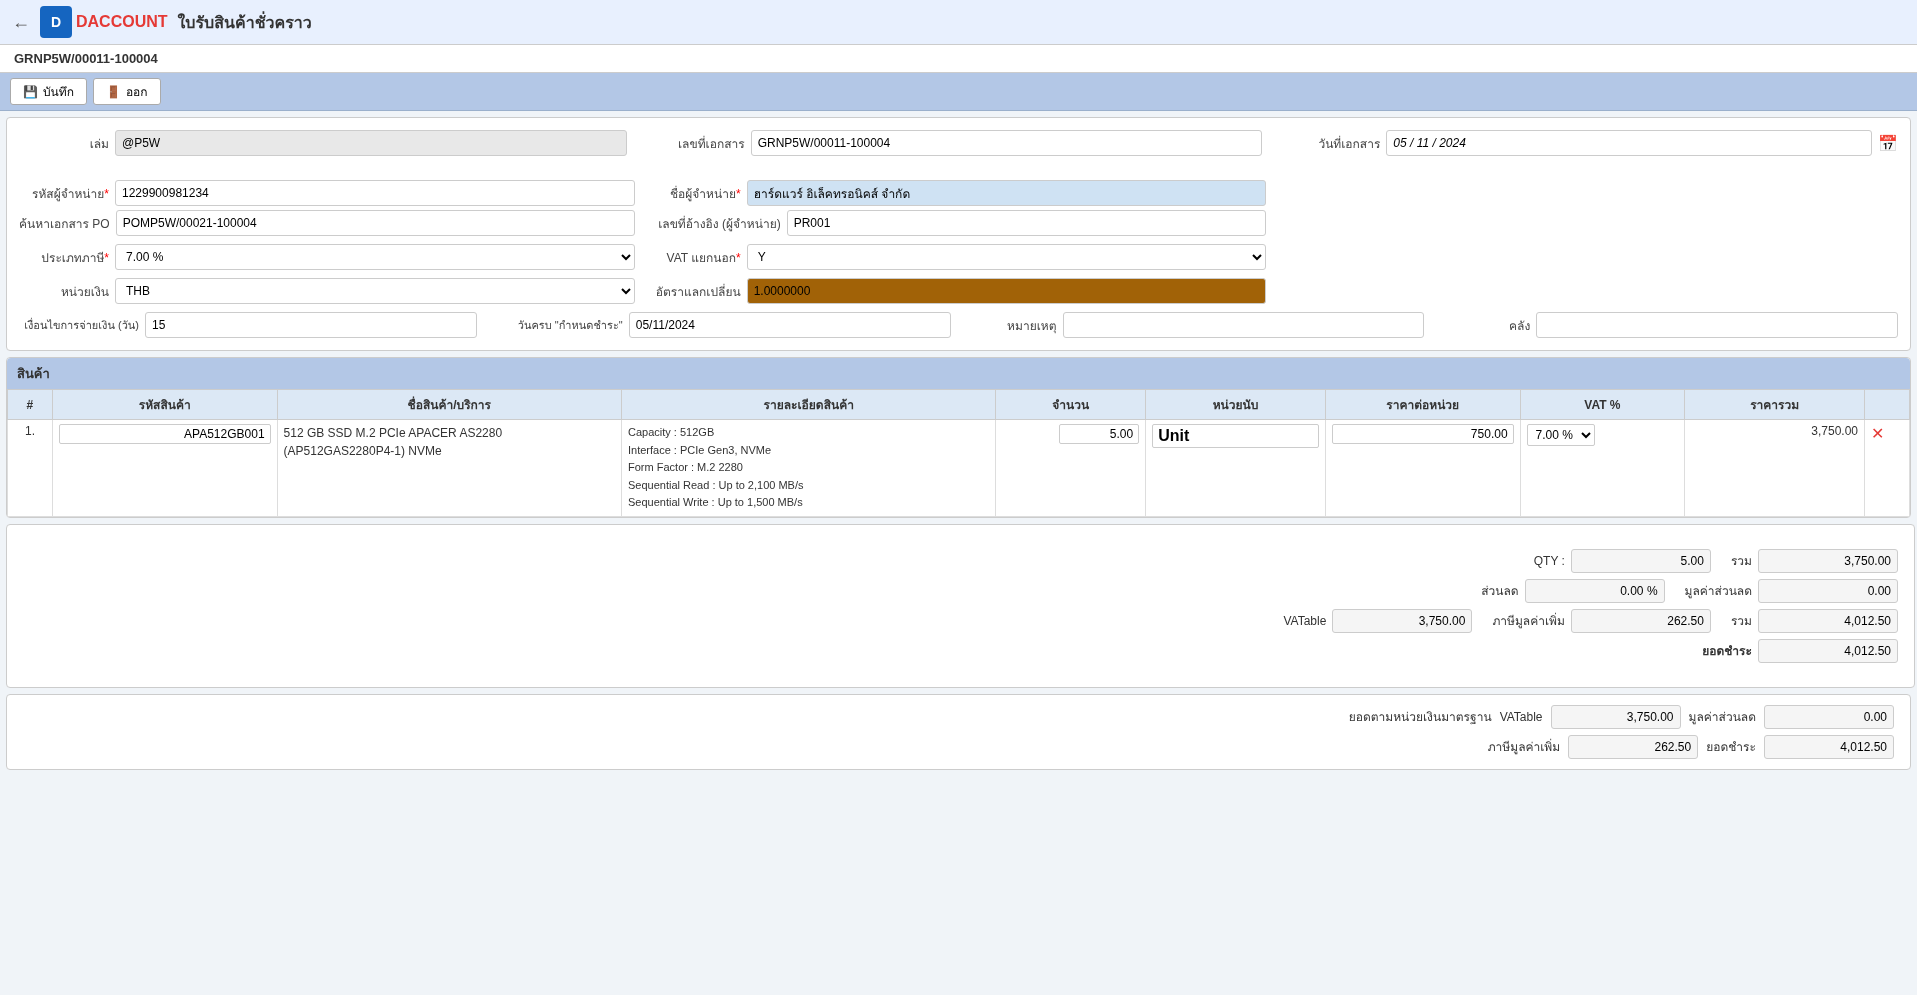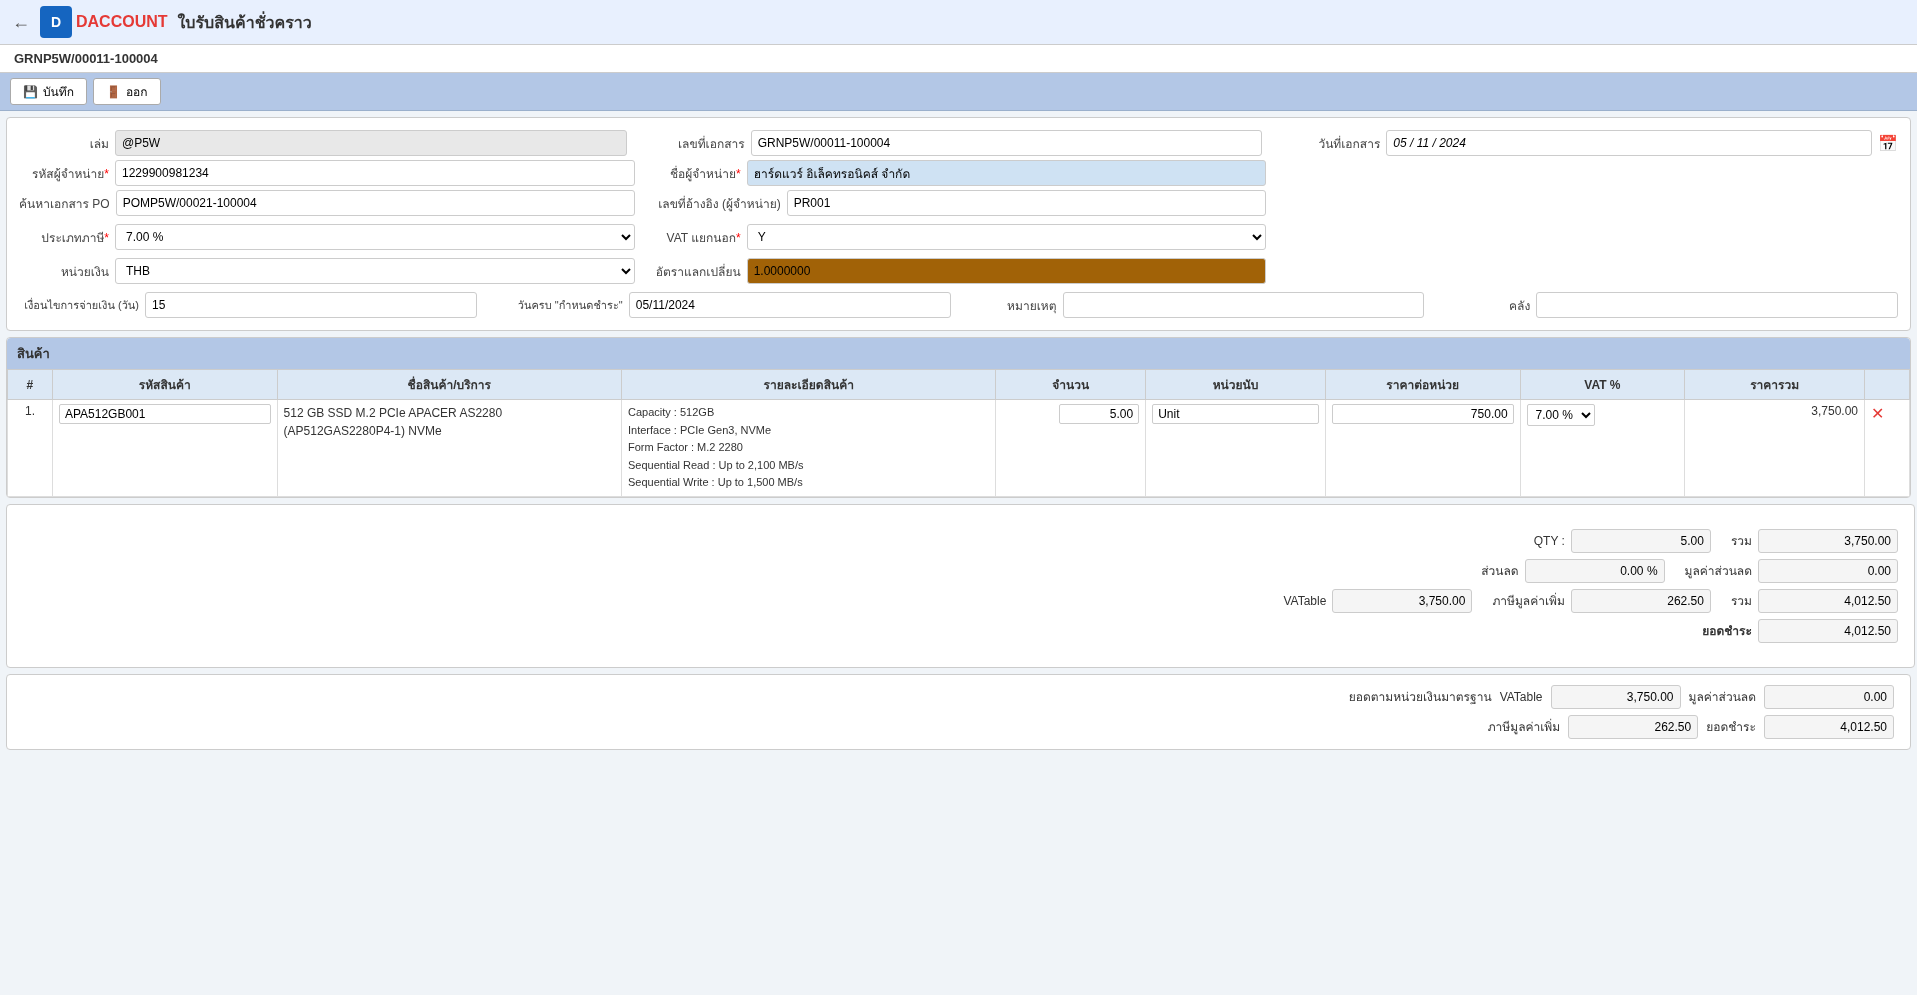--- a/index.html
+++ b/index.html
@@ -181,21 +181,21 @@
     <span>บันทึก</span>
   </button>
   <button>
     <span style="color:#e53935;">🚪</span>
     <span>ออก</span>
   </button>
 </div>
 
 <div class="form-section">
 
-  <div style="display:grid; grid-template-columns:1fr 1fr 1fr; gap:8px 28px; margin-bottom:4px;">
+  <div style="display:grid; grid-template-columns:1fr 1fr 1fr; gap:8px 28px; margin-bottom:24px;">
     <div class="form-row">
       <label>เล่ม</label>
       <input type="text" style="background: rgb(232, 232, 232);" readonly="" value="@P5W">
     </div>
     <div class="form-row">
       <label>เลขที่เอกสาร</label>
       <input type="text" value="GRNP5W/00011-100004" style="">
     </div>
     <div class="form-row">
       <label>วันที่เอกสาร</label>
@@ -295,37 +295,37 @@
         <th style="width:130px;">ราคาต่อหน่วย</th>
         <th style="width:110px;">VAT %</th>
         <th style="width:120px;">ราคารวม</th>
         <th style="width:30px;"></th>
       </tr>
     </thead>
     <tbody id="products-tbody">
     <tr>
       <td class="center-col">1.</td>
       <td>
-        <input type="text" value="APA512GB001" style="width: 100%; font-size: 12px;">
+        <input type="text" value="APA512GB001" style="width: 100%; font-size: 12px; text-align: right;">
       </td>
       <td style="font-size:12px; line-height:1.5;">512 GB SSD M.2 PCIe APACER AS2280 (AP512GAS2280P4-1) NVMe</td>
       <td>
         <div class="product-details">
               <div>Capacity : 512GB</div>
               <div>Interface : PCIe Gen3, NVMe</div>
               <div>Form Factor : M.2 2280</div>
               <div>Sequential Read : Up to 2,100 MB/s</div>
               <div>Sequential Write : Up to 1,500 MB/s</div>
             </div>
       </td>
       <td class="num-col">
         <input type="text" value="5.00" style="width: 80px; text-align: right; font-size: 12px;">
       </td>
       <td>
-        <input type="text" value="Unit" style="width: 100%; font-size: 12px;">
+        <input type="text" value="Unit" style="width: 100%; font-size: 16px; font-weight: bold;">
       </td>
       <td class="num-col">
         <input type="text" value="750.00" style="width: 100%; text-align: right; font-size: 12px;">
       </td>
       <td>
         <select class="vat-select">
           <option>7.00 %</option>
           <option>0.00 %</option>
         </select>
       </td>

